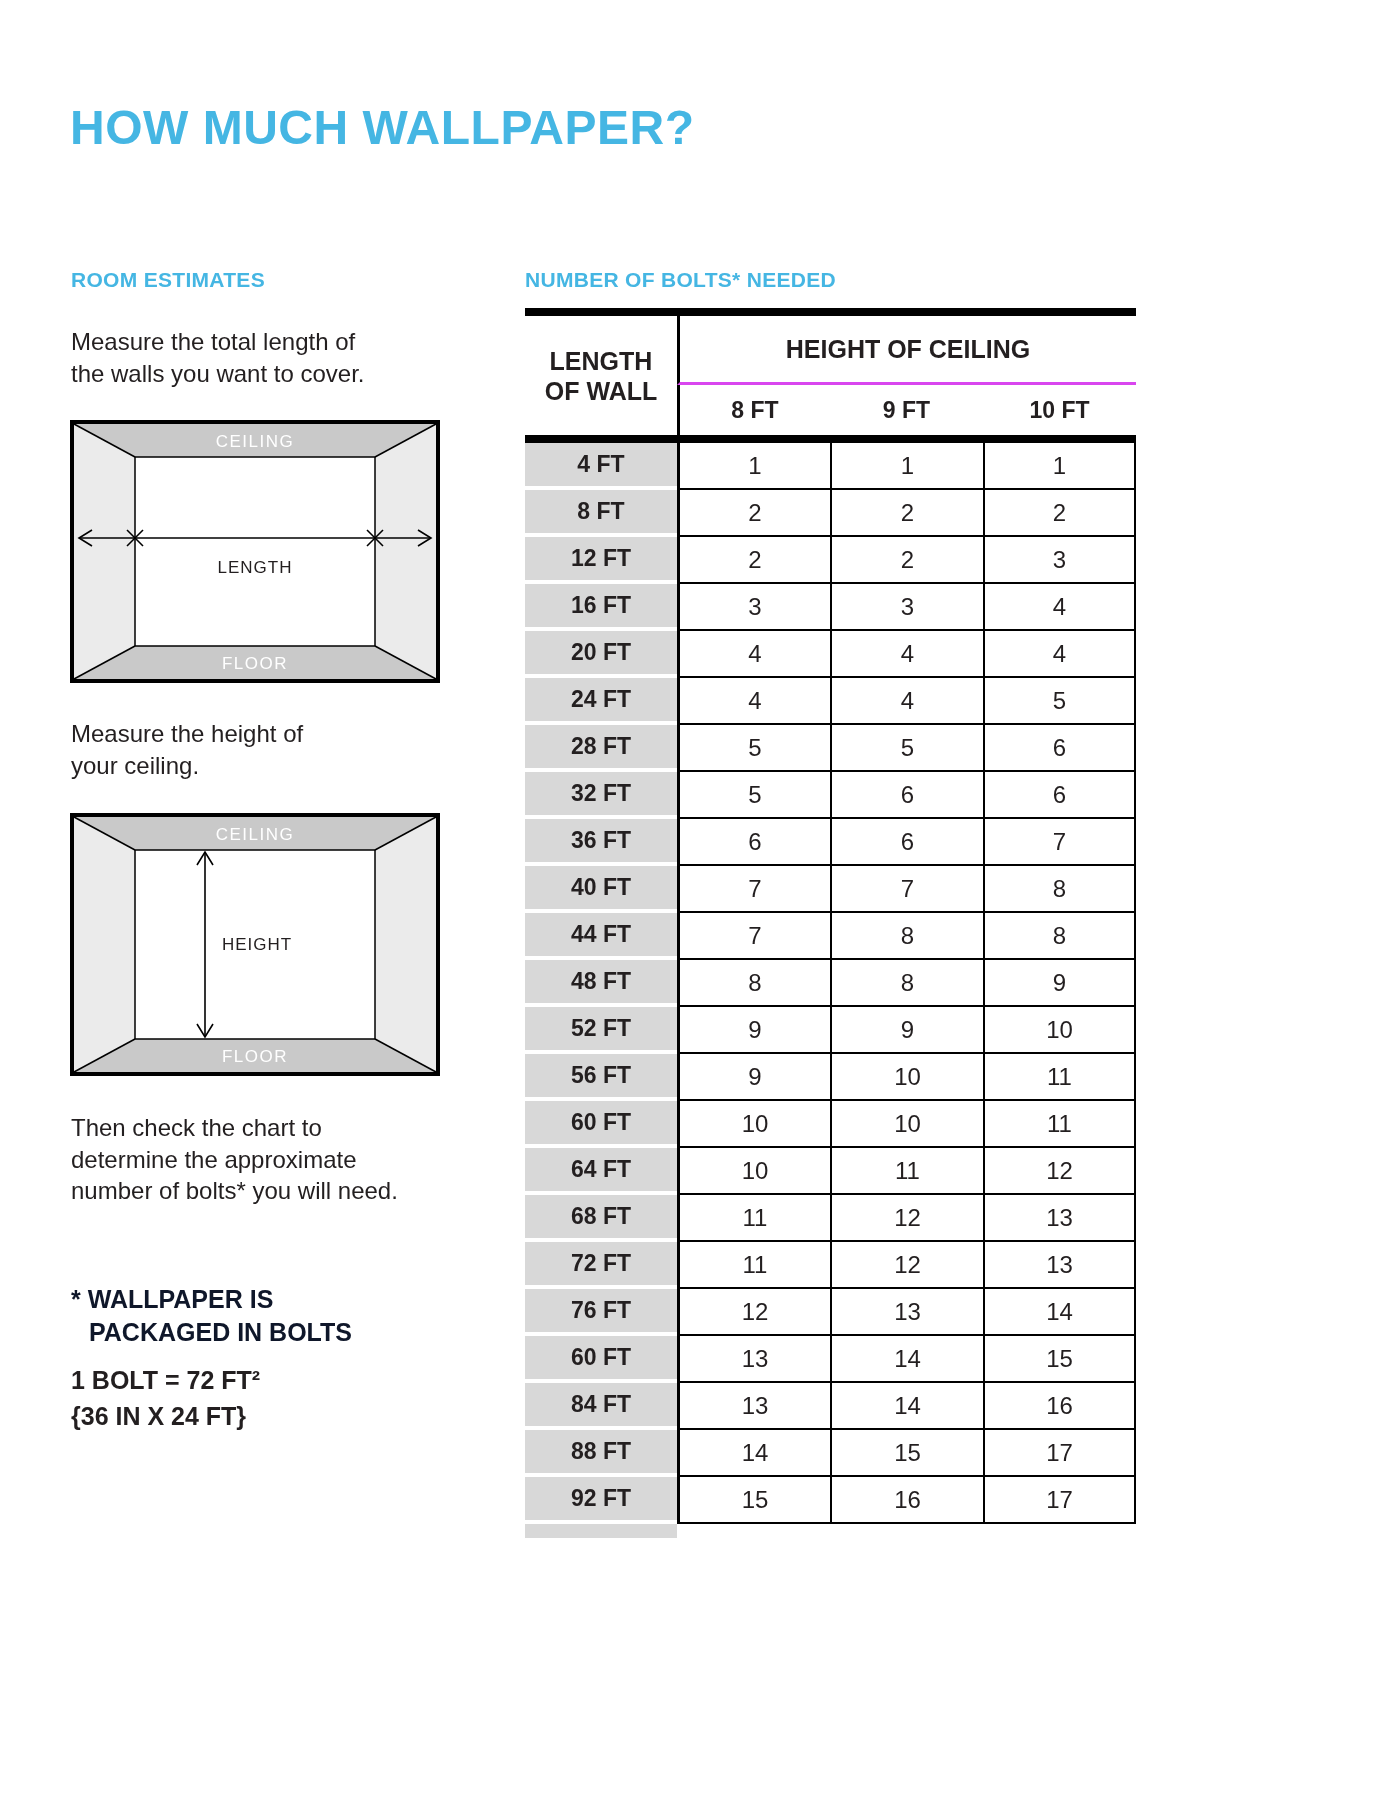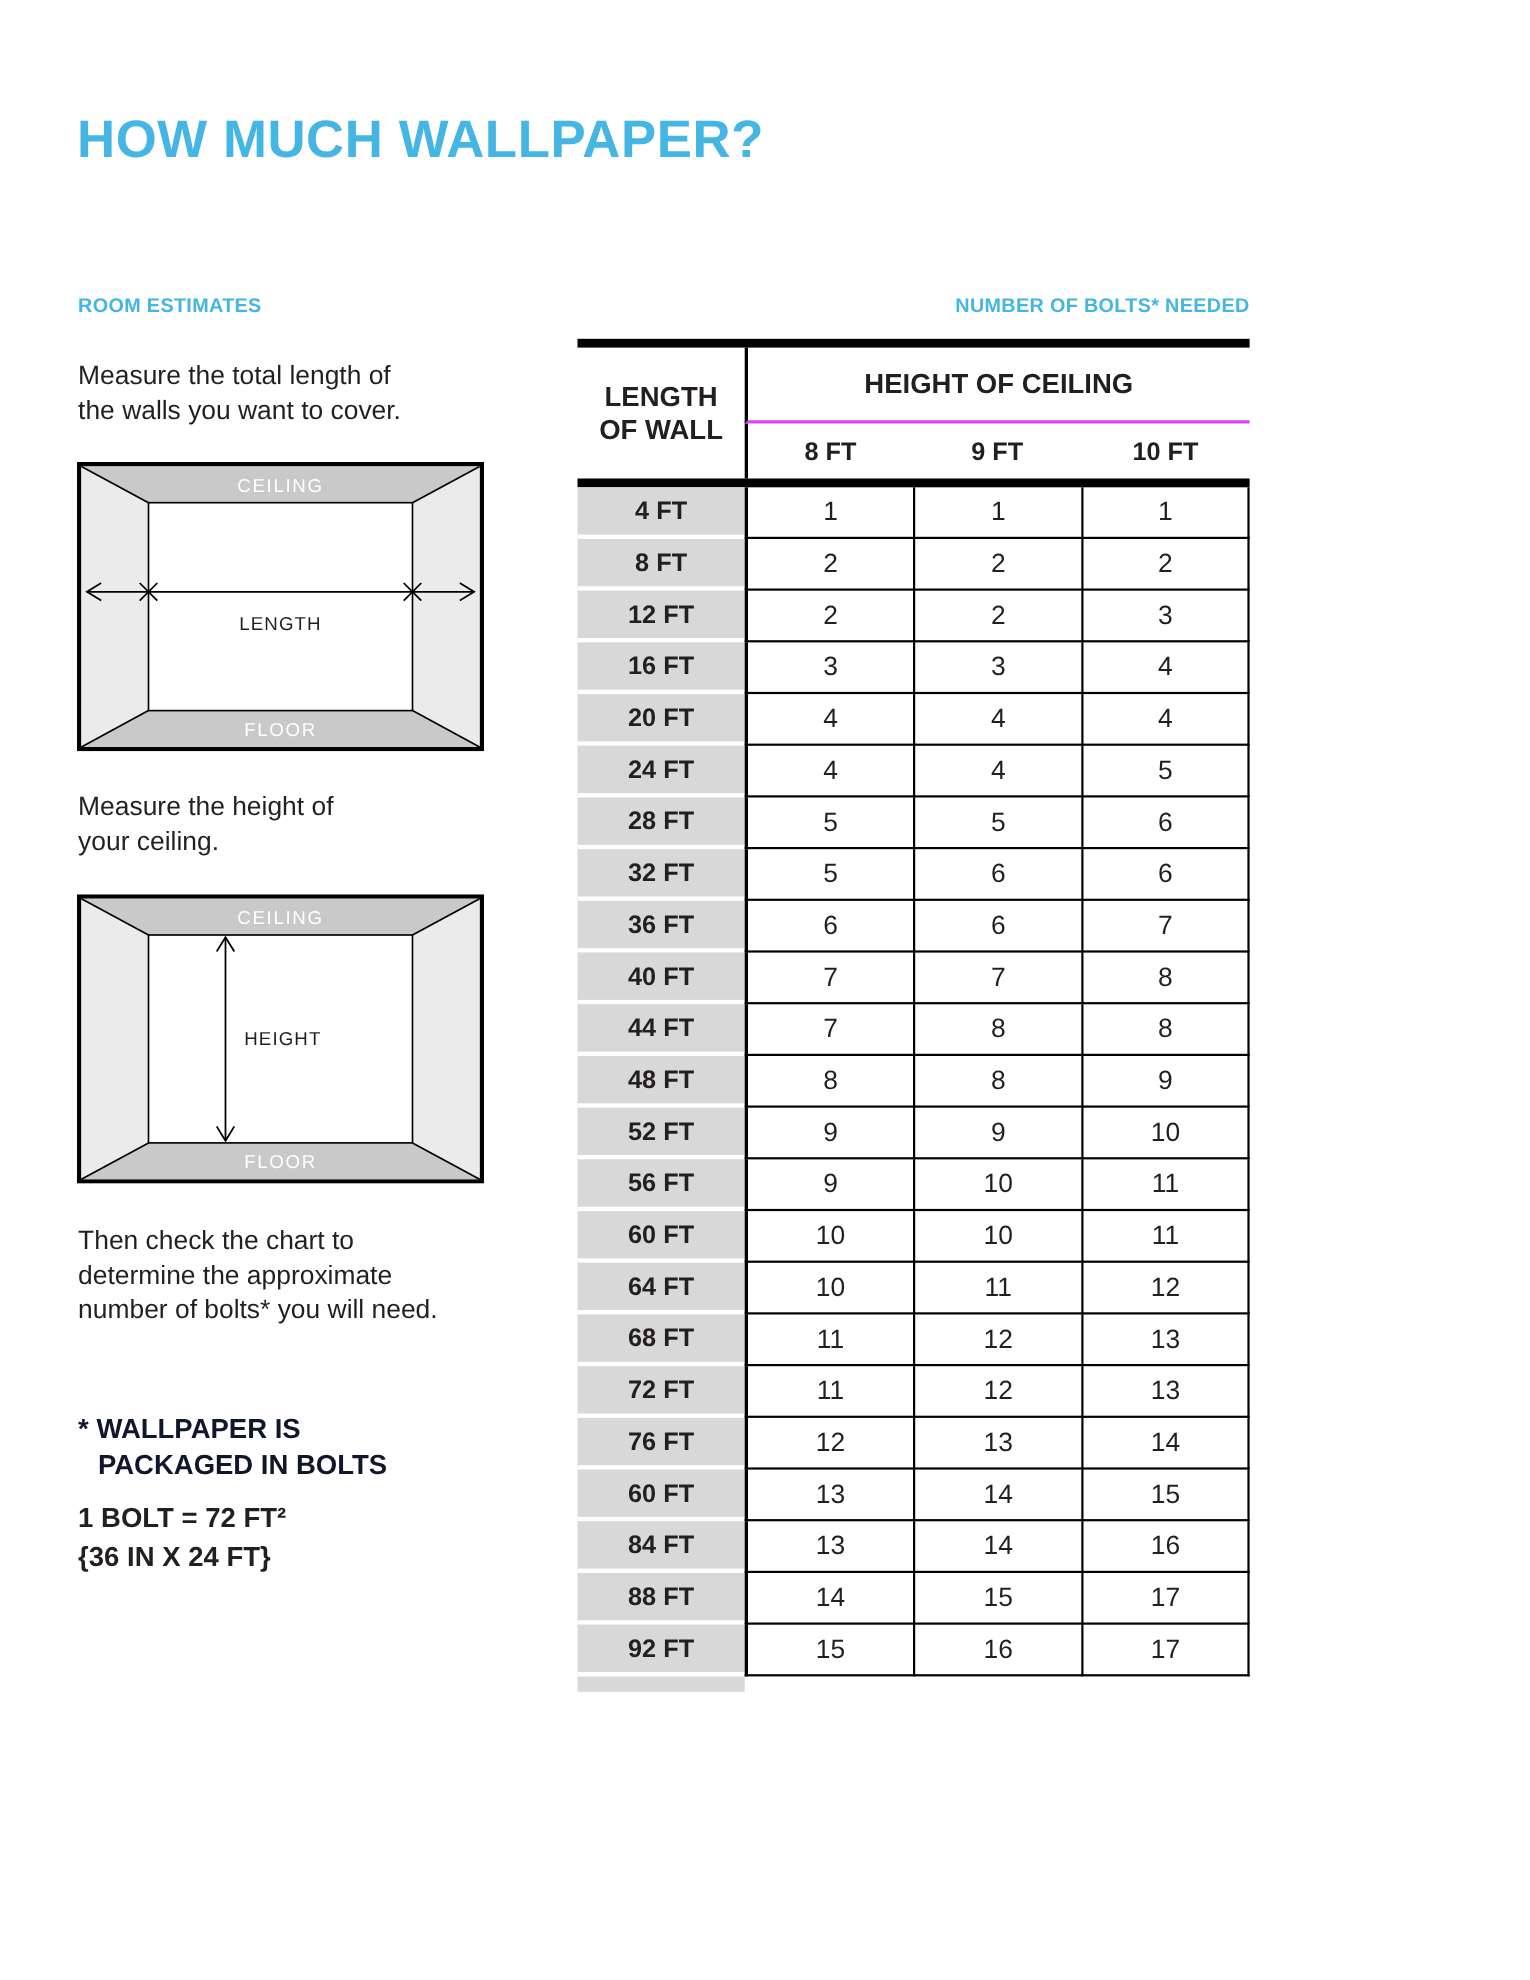--- a/index.html
+++ b/index.html
@@ -2,23 +2,23 @@
 <html><head>
 <meta charset="utf-8">
 <style>
   * { box-sizing: border-box; margin: 0; padding: 0; }
   html, body { background: #ffffff; }
   body { font-family: "Liberation Sans", sans-serif; color: #231f20; }
   .page { position: relative; width: 1391px; height: 1800px; background: #ffffff; overflow: hidden; margin-top: 40px; }
 
   .title { position: absolute; left: 70px; top: 60px; font-size: 48px; font-weight: bold; color: #45b6e3; letter-spacing: 0.5px; }
 
-  .sec-head { font-size: 18px; font-weight: bold; color: #45b6e3; letter-spacing: 0.3px; }
+  .sec-head { font-size: 21px; font-weight: bold; color: #45b6e3; letter-spacing: 0.3px; }
   .left-sec-head { position: absolute; left: 71px; top: 228px; }
-  .right-sec-head { position: absolute; left: 525px; top: 228px; width: 611px; text-align: right; }
+  .right-sec-head { position: absolute; left: 525px; top: 228px; width: 611px; text-align: left; }
 
   .para { font-size: 24px; line-height: 1.32; white-space: pre-line; color: #231f20; }
   .para1 { position: absolute; left: 71px; top: 286px; }
   .para2 { position: absolute; left: 71px; top: 678px; }
   .para3 { position: absolute; left: 71px; top: 1072px; }
 
   .diagram1 { position: absolute; left: 70px; top: 380px; }
   .diagram2 { position: absolute; left: 70px; top: 773px; }
   svg text { font-family: "Liberation Sans", sans-serif; }
 

